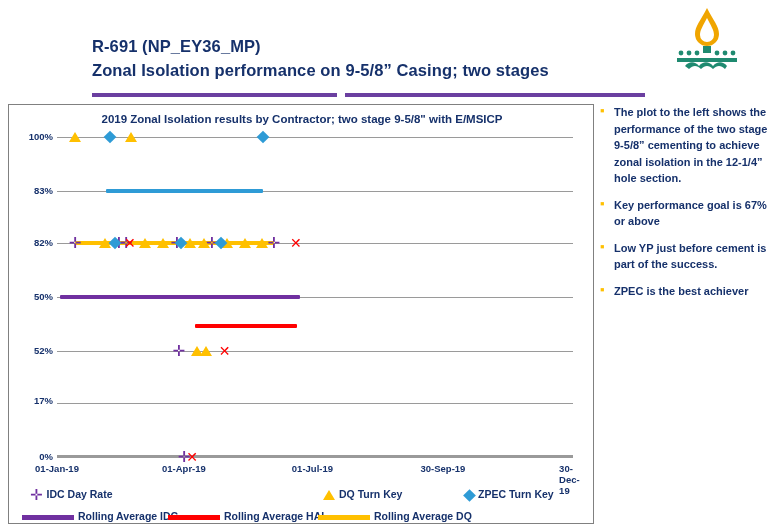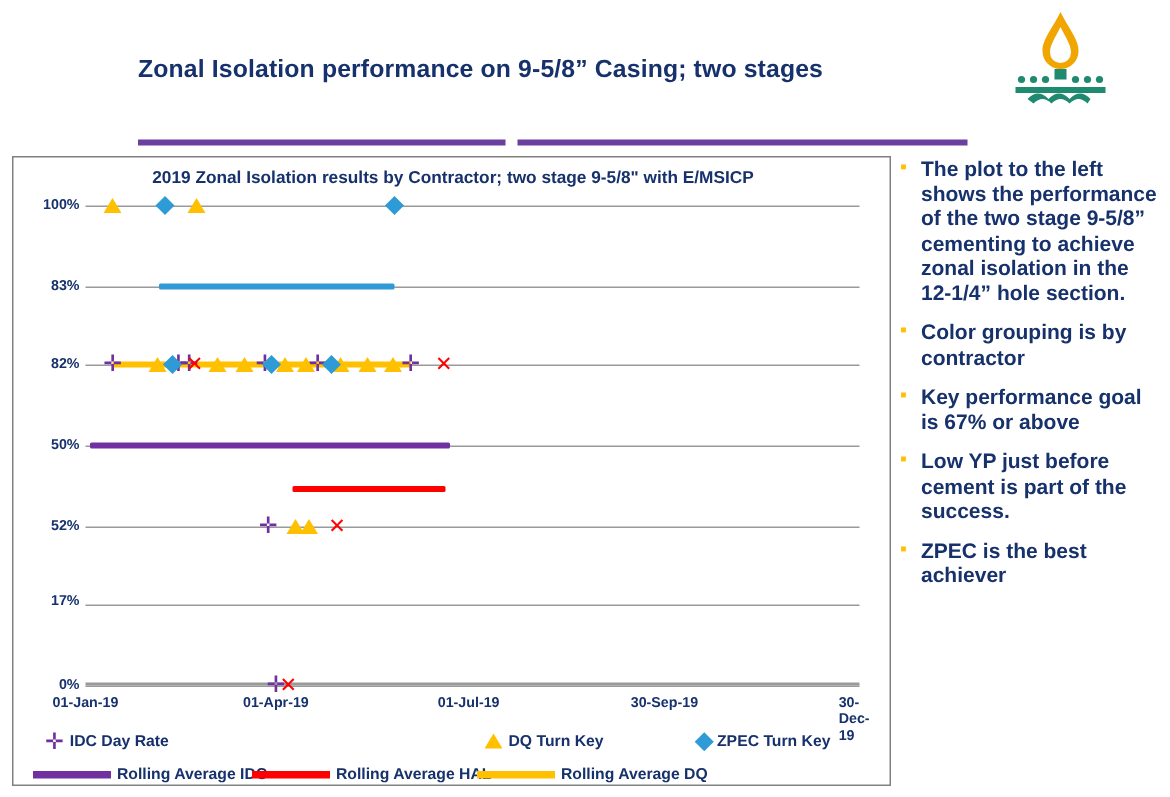--- a/index.html
+++ b/index.html
@@ -66,21 +66,21 @@
   .m-tri  { width:0;height:0;border-left:6px solid transparent;border-right:6px solid transparent;border-bottom:10px solid #ffc000; }
   .m-dia  { width:9px;height:9px;background:#2e9bd6;transform:translate(-50%,-50%) rotate(45deg); }
   
   .tbar { position:absolute; height:4px; border-radius:1px; }
   
   .notes {
     position:absolute; left:600px; top:104px; width:172px; height:420px;
   }
   .note {
     position:relative; padding-left:14px; margin-bottom:10px;
-    font-size:14px; font-weight:bold; color:#16316b; line-height:16.5px;
+    font-size:11px; font-weight:bold; color:#16316b; line-height:16.5px;
   }
   .note:before {
     content:"\25AA"; position:absolute; left:0; top:-1px; color:#ffc000; font-size:13px;
   }
   
   .legend {
     position:absolute; left:8px; top:484px; width:586px; height:44px;
   }
   .legend-row { position:absolute; width:638px; height:20px; }
   .legend-row.r1 { top:0; }
@@ -95,20 +95,21 @@
   .sym-tri { width:0;height:0;border-left:6px solid transparent;border-right:6px solid transparent;border-bottom:10px solid #ffc000; }
   .sym-dia { width:9px;height:9px;background:#2e9bd6;transform:rotate(45deg); margin:0 6px 0 2px;}
   .sym-bar { width:52px;height:5px; }
   .bottom-strip { position:absolute; left:0; bottom:0; width:780px; height:5px; background:#ffffff; }
 </style>
 </head>
 <body>
 
 <div class="header">
   <div class="title-block">
+    <div class="title-line">R-691 (NP_EY36_MP)</div>
     <div class="title-line">Zonal Isolation performance on 9-5/8” Casing; two stages</div>
   </div>
   <div class="rule-left"></div>
   <div class="rule-right"></div>
   <div class="logo">
     <svg width="104" height="76" viewBox="0 0 104 76" aria-hidden="true">
       <path d="M52 2 C46 14 40 20 40 28 a12 12 0 0 0 24 0 c0-8-6-14-12-26 z" fill="#f0a500"></path>
       <path d="M52 12 C48 20 45 24 45 29 a7 7 0 0 0 14 0 c0-5-3-9-7-17 z" fill="#ffffff"></path>
       <g fill="#1f8a70">
         <path d="M22 52 h60 v4 H22 z"></path>
@@ -181,21 +182,20 @@
       <div class="xtick-label" style="left: 48px; top: 358px;">01-Jan-19</div>
       <div class="xtick-label" style="left: 174.936px; top: 358px;">01-Apr-19</div>
       <div class="xtick-label" style="left: 303.42px; top: 358px;">01-Jul-19</div>
       <div class="xtick-label" style="left: 433.968px; top: 358px;">30-Sep-19</div>
       <div class="xtick-label" style="left: 561.42px; top: 358px;">30-Dec-19</div>
     </div>
 </div>
 
 <div class="notes" id="notes">
     <div class="note">The plot to the left shows the performance of the two stage 9-5/8” cementing to achieve zonal isolation in the 12-1/4” hole section.</div>
-    <div class="note">Color grouping is by contractor</div>
     <div class="note">Key performance goal is 67% or above</div>
     <div class="note">Low YP just before cement is part of the success.</div>
     <div class="note">ZPEC is the best achiever</div>
   </div>
 
 <div class="legend">
   <div class="legend-row r1" id="legend-markers">
       <div class="legend-item" style="left: 22px;"><span class="sym sym-plus">✛</span><span>IDC Day Rate</span></div>
       <div class="legend-item" style="left: 315px;"><span class="sym sym-tri"></span><span>DQ Turn Key</span></div>
       <div class="legend-item" style="left: 455px;"><span class="sym sym-dia"></span><span>ZPEC Turn Key</span></div>

